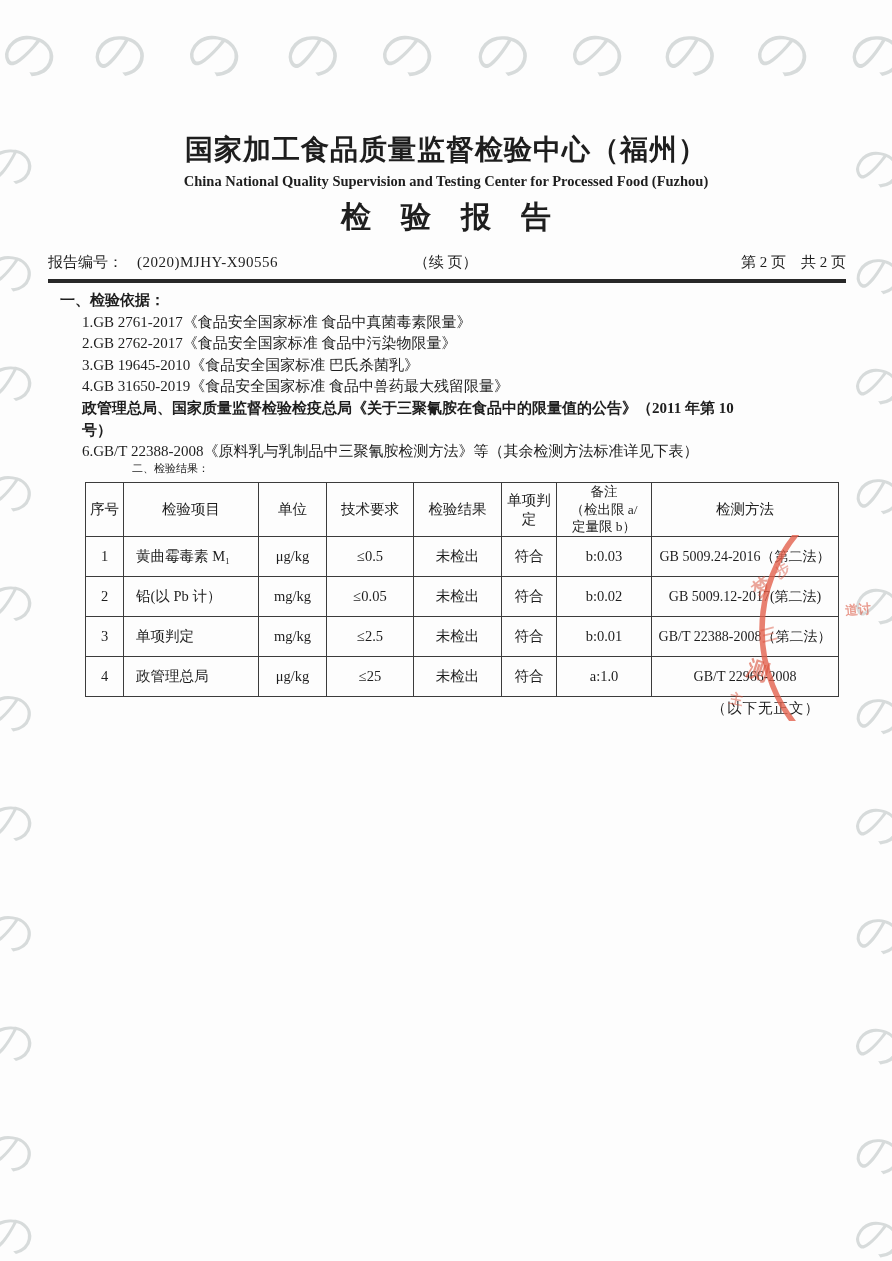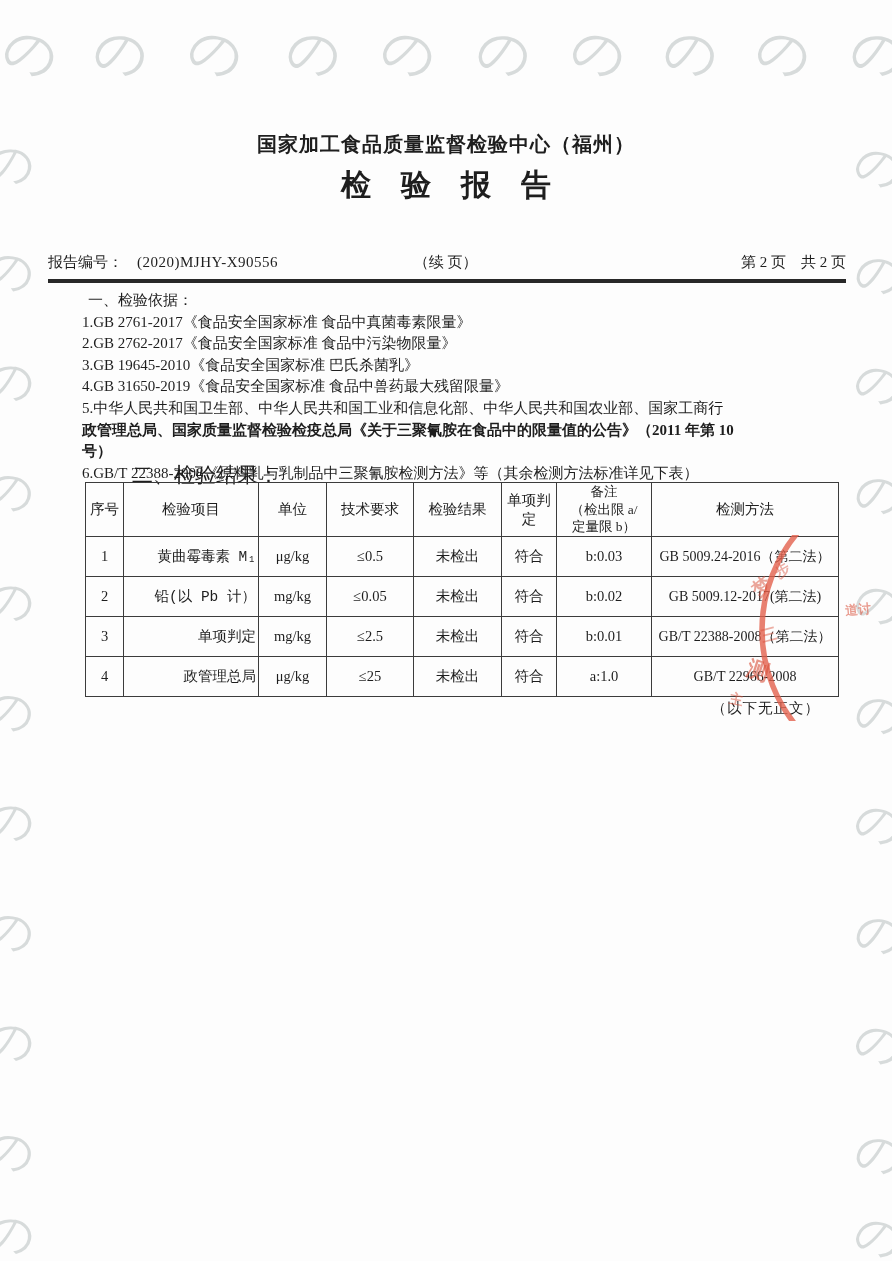--- a/index.html
+++ b/index.html
@@ -7,49 +7,49 @@
     position:relative;width:892px;height:1261px;background:#fdfdfd;overflow:hidden;
     font-family:"Liberation Serif","DejaVu Serif",serif;color:#1e1e1e;
   }
   
   .artifact{
     position:absolute;font-family:"DejaVu Sans",sans-serif;
     color:rgba(138,150,150,0.32);user-select:none;pointer-events:none;line-height:1;
   }
   
   .header{position:absolute;top:131px;left:0;width:100%;text-align:center;}
-  .org-cn{font-size:20px;font-weight:700;letter-spacing:1px;}
+  .org-cn{font-size:28px;font-weight:700;letter-spacing:1px;}
   .org-en{font-size:14.5px;font-weight:700;margin-top:4px;letter-spacing:0px;}
   .title-cn{font-size:30px;font-weight:700;margin-top:7px;white-space:pre;}
   .title-en{font-size:17px;font-weight:700;letter-spacing:4px;margin-top:1px;white-space:pre;}
   
   .report-line{position:absolute;top:253px;left:48px;width:798px;font-size:15px;}
   .report-no{margin-left:14px;letter-spacing:0.5px;font-family:Liberation Serif, serif;}
   .continuation{position:absolute;left:50%;transform:translateX(-52%);}
   .page-info{position:absolute;right:0;top:0;}
   .rule{position:absolute;top:279px;left:48px;width:798px;height:4px;background:#282828;}
   
   .basis{position:absolute;top:290px;left:0;width:892px;font-size:15px;line-height:21.6px;}
-  .basis-heading{margin-left:88px;}
+  .basis-heading{margin-left:60px;font-weight:bold;}
   .basis-line{margin-left:82px;white-space:nowrap;}
   .basis-line.cont{font-weight:bold;}
-  .results-heading{position:absolute;top:461px;left:132px;font-size:21px;}
+  .results-heading{position:absolute;top:461px;left:132px;font-size:11px;}
   
   .results-table{
     position:absolute;top:482px;left:85px;border-collapse:collapse;table-layout:fixed;
     width:753px;font-size:14.5px;
   }
   .results-table th,.results-table td{
     border:1px solid #3c3c3c;text-align:center;vertical-align:middle;
     font-weight:normal;padding:0 2px;overflow:hidden;
   }
   .results-table thead tr{height:54px;}
   .results-table tbody tr{height:40px;}
   .results-table th.h-note{white-space:pre-line;font-size:13.5px;line-height:1.3;}
-  .results-table td.c-item{text-align:right;padding-left:12px;font-family:Liberation Mono, monospace;}
+  .results-table td.c-item{text-align:left;padding-left:12px;}
   .results-table td.c-method{font-size:14px;}
   .footer-note{position:absolute;top:699px;left:60px;width:760px;text-align:right;font-size:14.5px;letter-spacing:1px;}
   
   .stamp{position:absolute;left:695px;top:535px;width:197px;height:186px;pointer-events:none;}
   .stamp-frag{position:absolute;color:#d9503a;font-weight:700;pointer-events:none;line-height:1;}
 </style>
 </head>
 <body>
 
 <div class="doc">
@@ -84,38 +84,38 @@
       <span class="artifact" style="left: 856px; top: 690px; font-size: 46px; transform: rotate(12deg);">の</span>
       <span class="artifact" style="left: 856px; top: 800px; font-size: 46px; transform: rotate(20deg);">の</span>
       <span class="artifact" style="left: 856px; top: 910px; font-size: 46px; transform: rotate(12deg);">の</span>
       <span class="artifact" style="left: 856px; top: 1020px; font-size: 46px; transform: rotate(20deg);">の</span>
       <span class="artifact" style="left: 856px; top: 1130px; font-size: 46px; transform: rotate(12deg);">の</span>
       <span class="artifact" style="left: 856px; top: 1213px; font-size: 46px; transform: rotate(20deg);">の</span>
     </div>
 
   <div class="header">
     <div class="org-cn">国家加工食品质量监督检验中心（福州）</div>
+    <div class="org-en">China National Quality Supervision and Testing Center for Processed Food (Fuzhou)</div>
     <div class="title-cn">检　验　报　告</div>
   </div>
 
   <div class="report-line">
     <span>报告编号：</span><span class="report-no">(2020)MJHY-X90556</span>
     <span class="continuation">（续 页）</span>
     <span class="page-info">第 2 页　共 2 页</span>
   </div>
   <div class="rule"></div>
 
   <div class="basis">
     <div class="basis-heading">一、检验依据：</div>
     <div id="basis-lines">
         <div class="basis-line">1.GB 2761-2017《食品安全国家标准 食品中真菌毒素限量》</div>
         <div class="basis-line">2.GB 2762-2017《食品安全国家标准 食品中污染物限量》</div>
         <div class="basis-line">3.GB 19645-2010《食品安全国家标准 巴氏杀菌乳》</div>
         <div class="basis-line">4.GB 31650-2019《食品安全国家标准 食品中兽药最大残留限量》</div>
-        <div class="basis-line">5.中华人民共和国卫生部、中华人民共和国工业和信息化部、中华人民共和国农业部、国家工商行</div>
         <div class="basis-line cont">政管理总局、国家质量监督检验检疫总局《关于三聚氰胺在食品中的限量值的公告》（2011 年第 10</div>
         <div class="basis-line cont">号）</div>
         <div class="basis-line">6.GB/T 22388-2008《原料乳与乳制品中三聚氰胺检测方法》等（其余检测方法标准详见下表）</div>
       </div>
   </div>
 
   <div class="results-heading">二、检验结果：</div>
 
   <table class="results-table">
     <colgroup>

